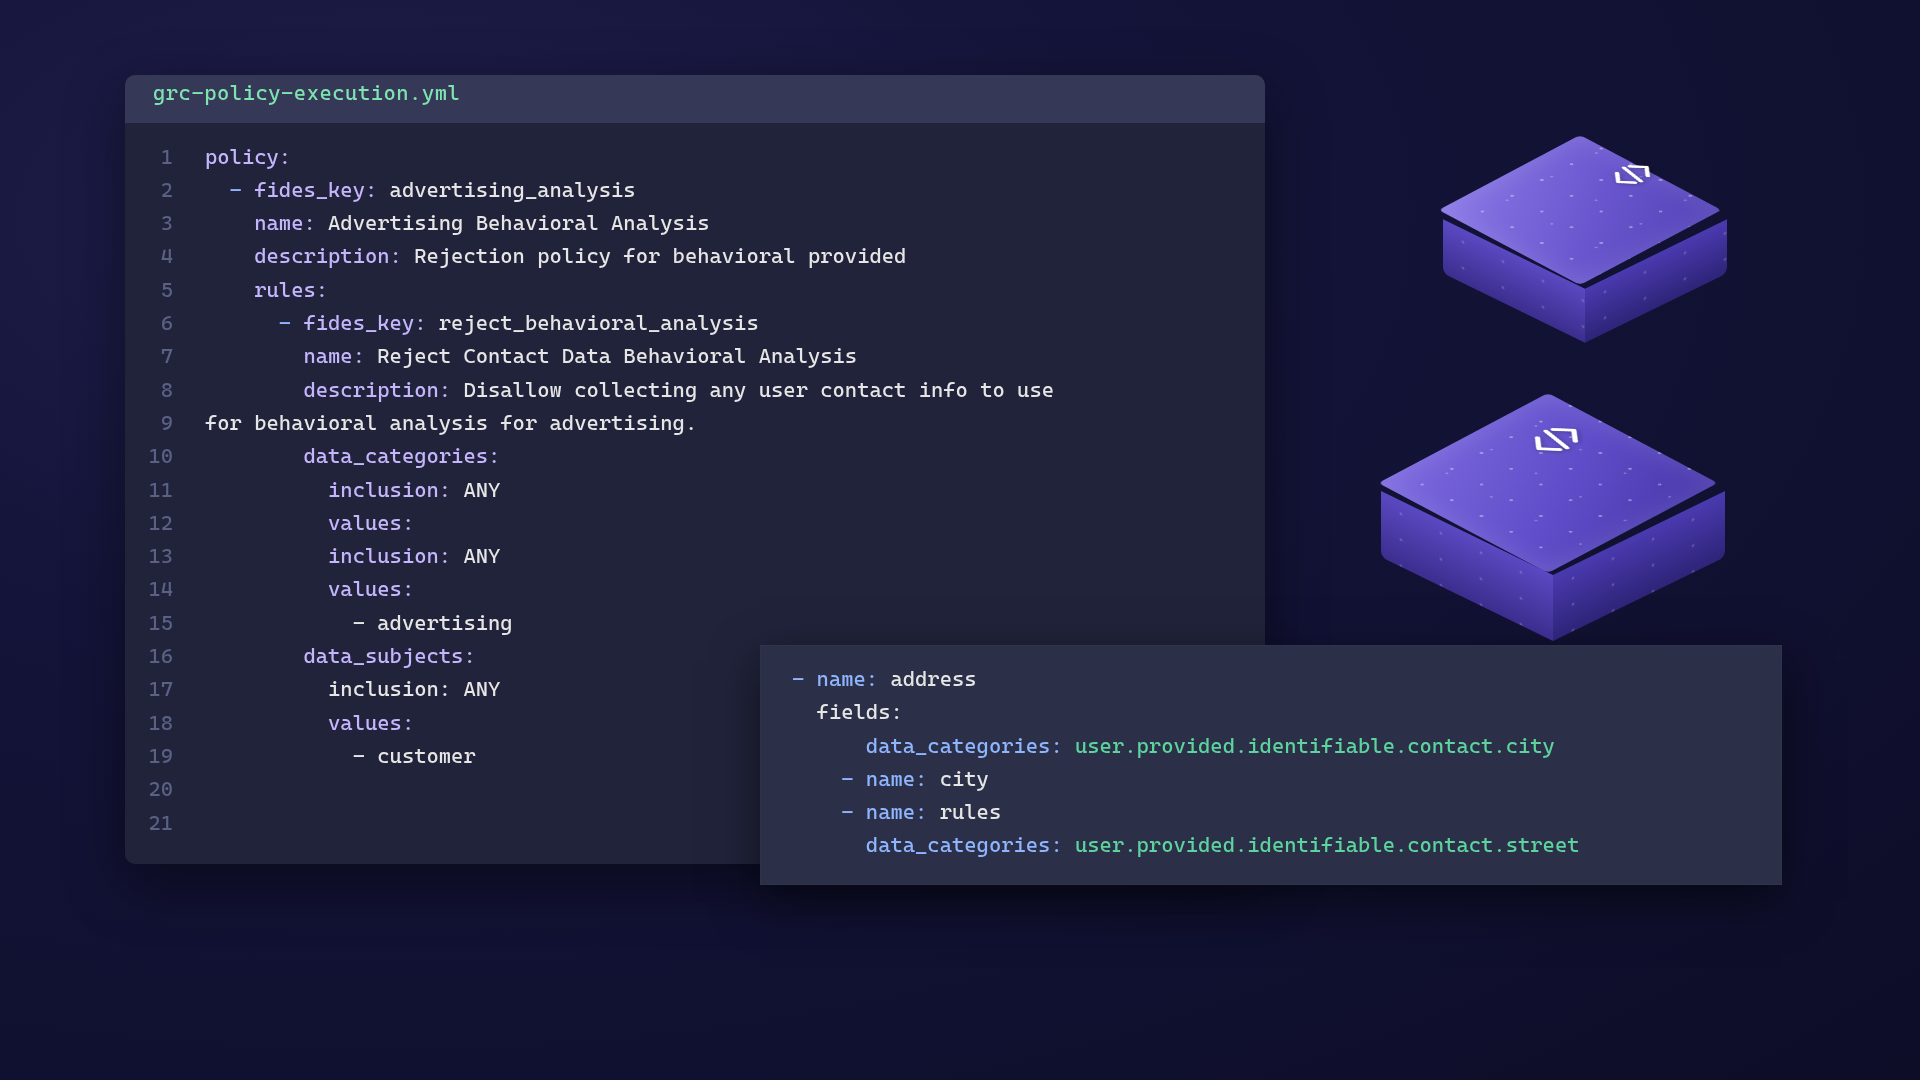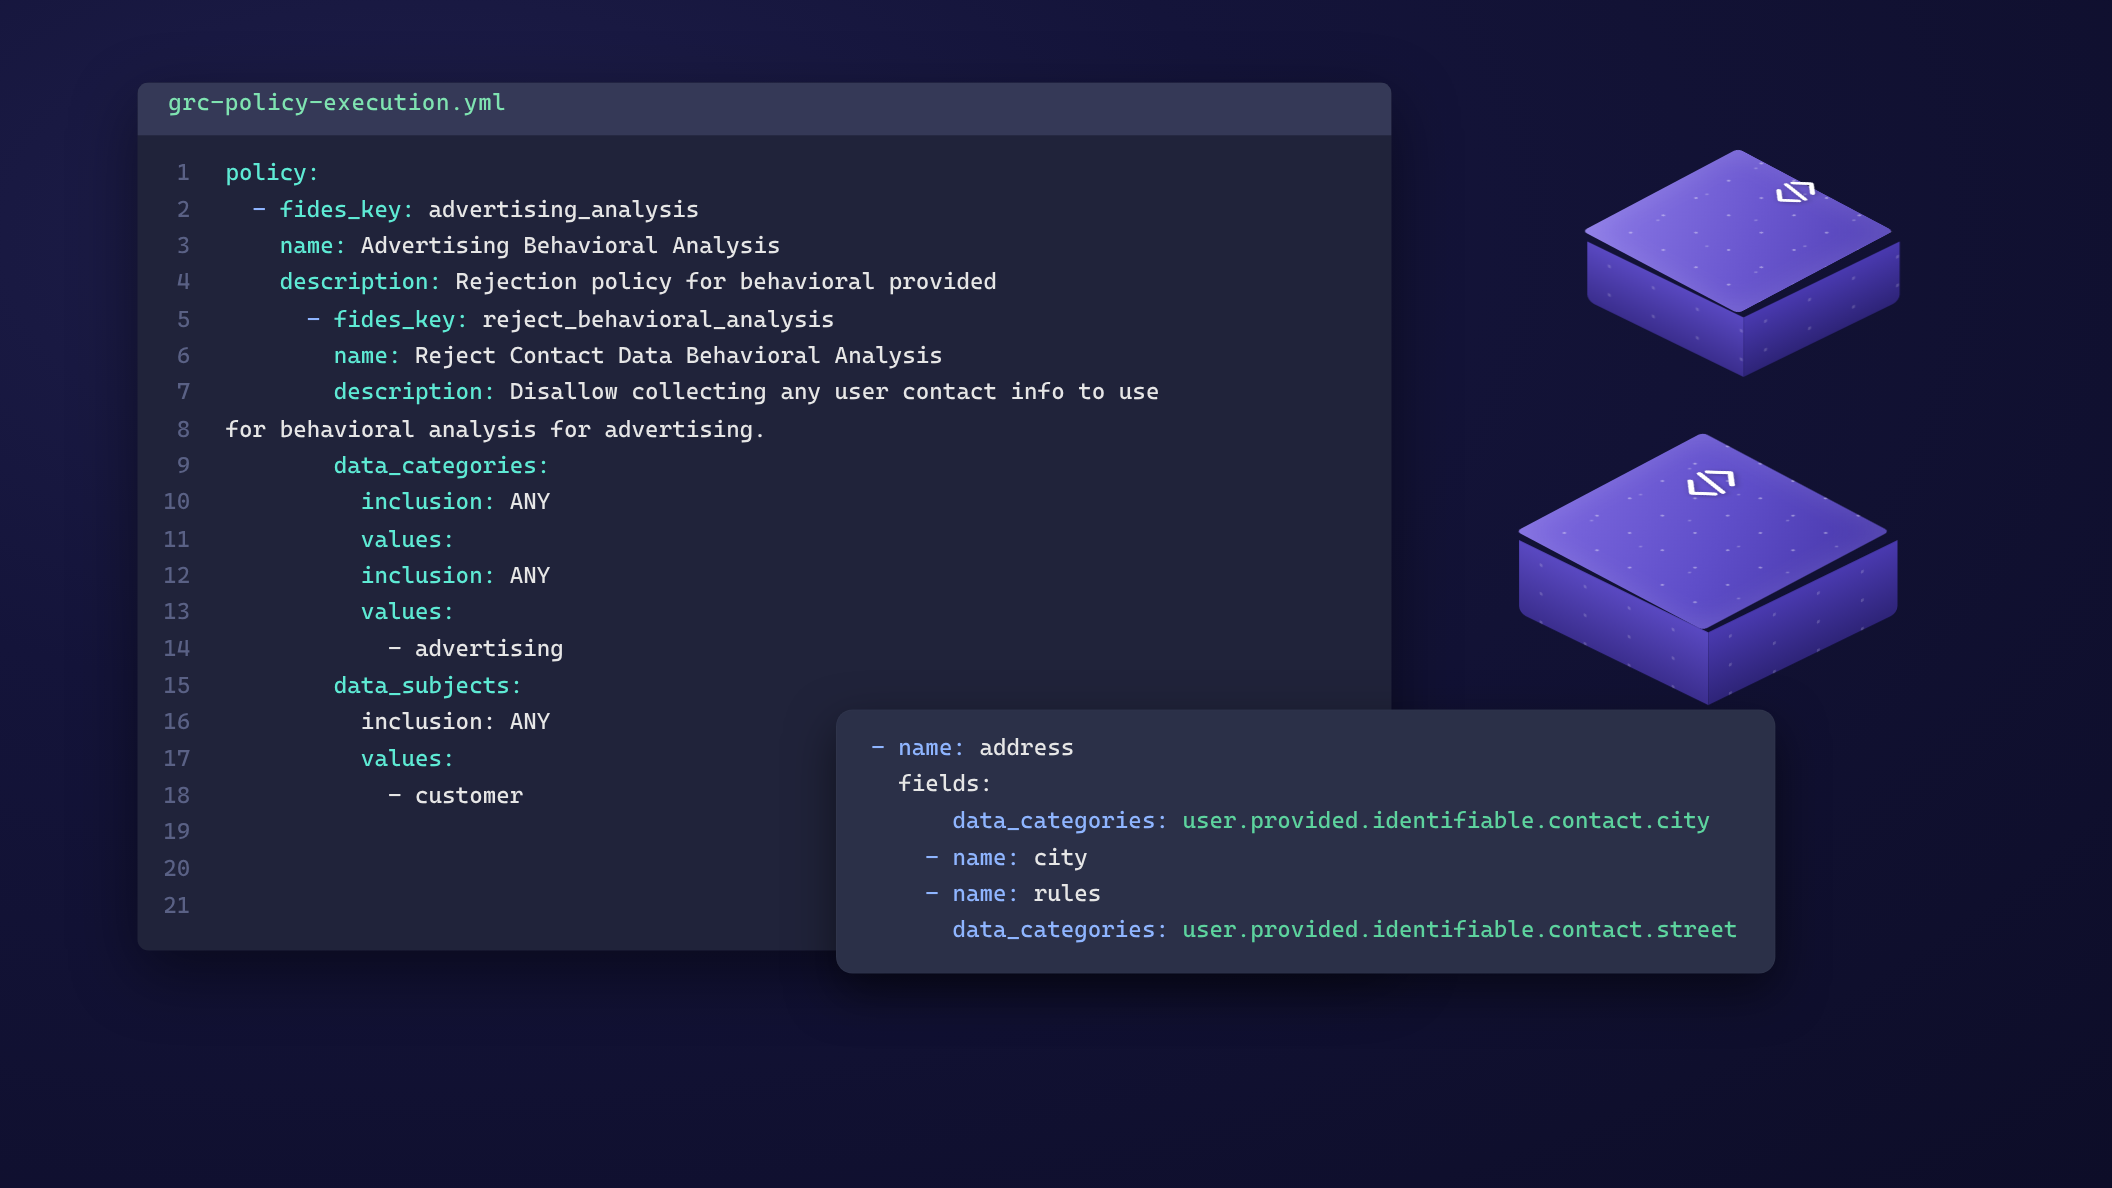--- a/index.html
+++ b/index.html
@@ -41,32 +41,32 @@
     width: 54px;
     text-align: right;
     color: #5a6185;
     user-select: none;
     padding-right: 6px;
   }
   .gutter div, .codecol div { height: 33.3px; line-height: 33.3px; white-space: pre; }
   .codecol { flex: 1; padding-left: 26px; overflow: hidden; }
 
   
-  .kw { color: #5eead4; text-align: right; }
+  .kw { color: #c4b5fd; text-align: right; }
   .dash { color: #8fb5ff; }
   .str { color: #e6e6e6; }
 
   
   .overlay {
     position: absolute;
     left: 760px;
     top: 645px;
-    width: 854px;
+    width: 1022px;
     background: #2b3048;
-    border-radius: 15px;
+    border-radius: 0;
     padding: 18px 32px 22px;
     box-shadow: 0 16px 44px rgba(0,0,0,.5), 0 0 0 1px rgba(255,255,255,.02) inset;
   }
   .overlay div { height: 33.3px; line-height: 33.3px; white-space: pre; }
   .ov-dash, .ov-key { color: #8fb5ff; }
   .ov-str { color: #e6e6e6; }
   .ov-green { color: #5dd39e; }
 
   
   .slabwrap { position: absolute; pointer-events: none; }
@@ -174,20 +174,21 @@
         <div>18</div>
         <div>19</div>
         <div>20</div>
         <div>21</div>
       </div>
     <div class="codecol" id="codecol">
         <div><span class="kw">policy:</span></div>
         <div><span class="dash">  - </span><span class="kw">fides_key:</span><span class="str"> advertising_analysis</span></div>
         <div><span class="kw">    name:</span><span class="str"> Advertising Behavioral Analysis</span></div>
         <div><span class="kw">    description:</span><span class="str"> Rejection policy for behavioral provided</span></div>
+        <div><span class="kw">    rules:</span></div>
         <div><span class="dash">      - </span><span class="kw">fides_key:</span><span class="str"> reject_behavioral_analysis</span></div>
         <div><span class="kw">        name:</span><span class="str"> Reject Contact Data Behavioral Analysis</span></div>
         <div><span class="kw">        description:</span><span class="str"> Disallow collecting any user contact info to use</span></div>
         <div><span class="str">for behavioral analysis for advertising.</span></div>
         <div><span class="kw">        data_categories:</span></div>
         <div><span class="kw">          inclusion:</span><span class="str"> ANY</span></div>
         <div><span class="kw">          values:</span></div>
         <div><span class="kw">          inclusion:</span><span class="str"> ANY</span></div>
         <div><span class="kw">          values:</span></div>
         <div><span class="str">            - advertising</span></div>

